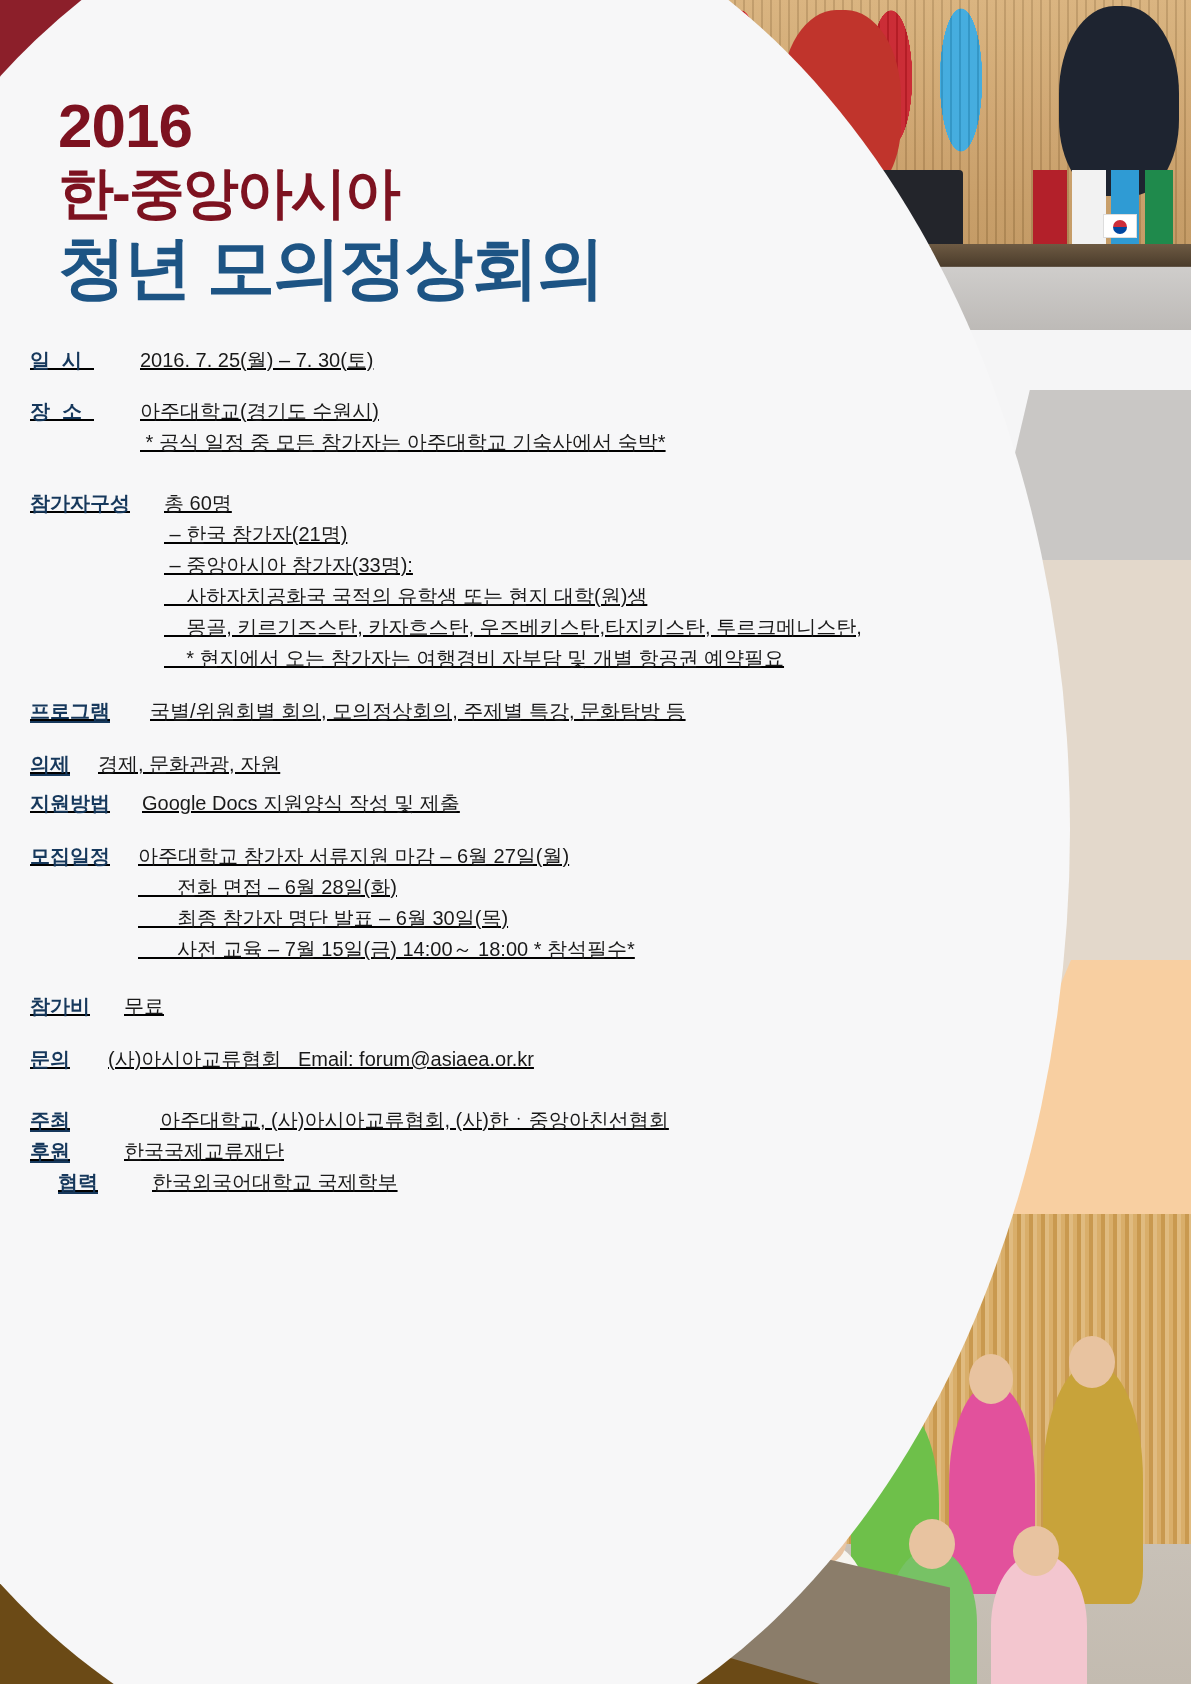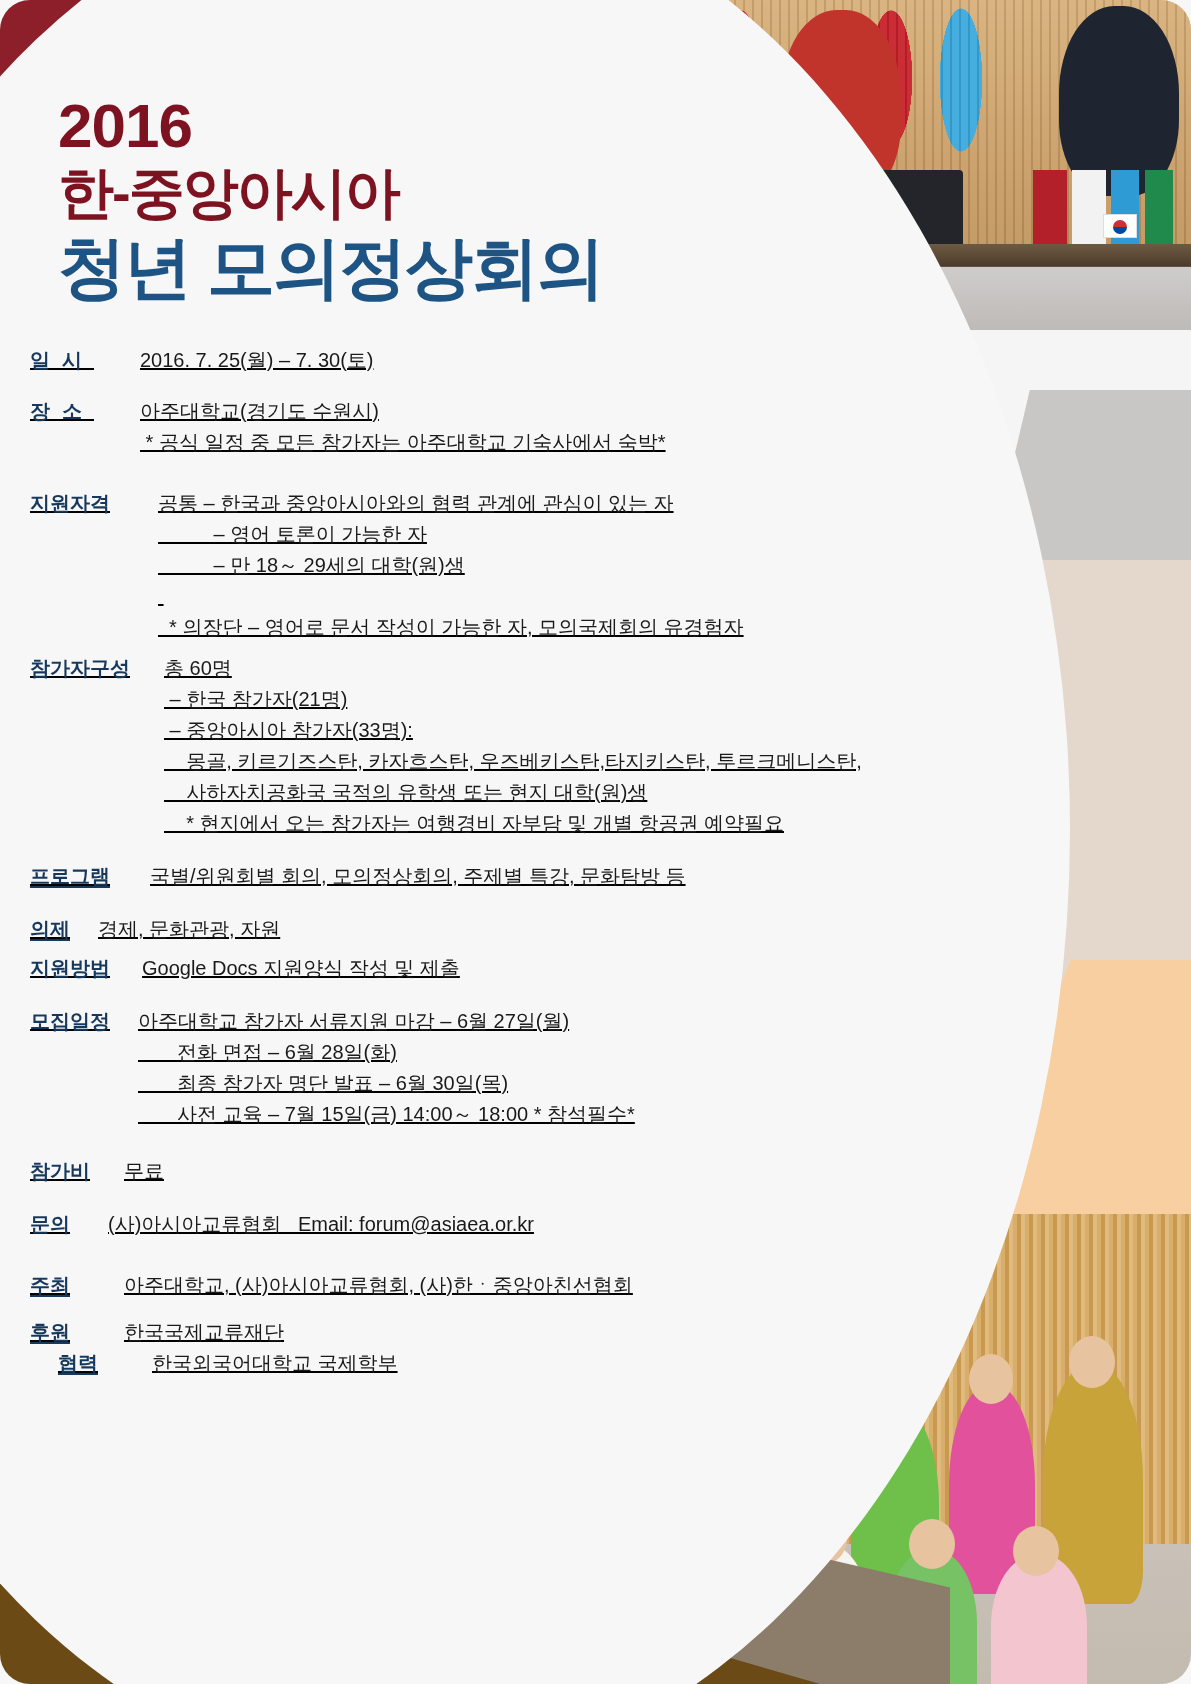--- a/index.html
+++ b/index.html
@@ -10,21 +10,20 @@
     overflow:hidden;
     position:relative;
   }
 
   
   #poster {
     position:absolute; inset:0;
     width:1191px; height:1684px;
     overflow:hidden;
     background:#f5f5f6;
-    border-radius:30px;
   }
 
   
   .bg-layer { position:absolute; }
 
   
   .wedge-maroon {
     left:-40px; top:-30px; width:420px; height:260px;
     background:#8c1f2a;
     clip-path: polygon(0% 0%, 100% 0%, 32% 100%, 0% 72%);
@@ -282,38 +281,28 @@
             <div class="ln">2016. 7. 25(월) – 7. 30(토)</div>
           </div>
         </div>
         <div class="row" style="margin-bottom: 30px;">
           <div class="label sp" style="width: 110px;">장소</div>
           <div class="body">
             <div class="ln">아주대학교(경기도 수원시)</div>
             <div class="ln"> * 공식 일정 중 모든 참가자는 아주대학교 기숙사에서 숙박*</div>
           </div>
         </div>
-        <div class="row" style="margin-bottom: 10px;">
-          <div class="label" style="width: 128px;">지원자격</div>
-          <div class="body">
-            <div class="ln">공통 – 한국과 중앙아시아와의 협력 관계에 관심이 있는 자</div>
-            <div class="ln">          – 영어 토론이 가능한 자</div>
-            <div class="ln">          – 만 18～ 29세의 대학(원)생</div>
-            <div class="ln">&nbsp;</div>
-            <div class="ln">  * 의장단 – 영어로 문서 작성이 가능한 자, 모의국제회의 유경험자</div>
-          </div>
-        </div>
         <div class="row" style="margin-bottom: 22px;">
           <div class="label" style="width: 134px;">참가자구성</div>
           <div class="body">
             <div class="ln">총 60명</div>
             <div class="ln"> – 한국 참가자(21명)</div>
             <div class="ln"> – 중앙아시아 참가자(33명):</div>
+            <div class="ln">    사하자치공화국 국적의 유학생 또는 현지 대학(원)생</div>
             <div class="ln">    몽골, 키르기즈스탄, 카자흐스탄, 우즈베키스탄,타지키스탄, 투르크메니스탄,</div>
-            <div class="ln">    사하자치공화국 국적의 유학생 또는 현지 대학(원)생</div>
             <div class="ln">    * 현지에서 오는 참가자는 여행경비 자부담 및 개별 항공권 예약필요</div>
           </div>
         </div>
         <div class="row" style="margin-bottom: 22px;">
           <div class="label u" style="width: 120px;">프로그램</div>
           <div class="body">
             <div class="ln">국별/위원회별 회의, 모의정상회의, 주제별 특강, 문화탐방 등</div>
           </div>
         </div>
         <div class="row" style="margin-bottom: 8px;">
@@ -343,21 +332,21 @@
             <div class="ln">무료</div>
           </div>
         </div>
         <div class="row" style="margin-bottom: 30px;">
           <div class="label" style="width: 78px;">문의</div>
           <div class="body">
             <div class="ln">(사)아시아교류협회   Email: forum@asiaea.or.kr</div>
           </div>
         </div>
         <div style="margin-top: 6px;">
-          <div class="row" style="margin-bottom: 16px;">
+          <div class="row" style="margin-bottom: 0px; gap: 36px;">
             <div class="label u" style="width: 94px;">주최</div>
             <div class="body">아주대학교, (사)아시아교류협회, (사)한ㆍ중앙아친선협회</div>
           </div>
           <div class="row" style="margin-bottom: 0px;">
             <div class="label u" style="width: 94px;">후원</div>
             <div class="body">한국국제교류재단</div>
           </div>
           <div class="row" style="margin-bottom: 0px;">
             <div class="label u" style="width: 94px; margin-left: 28px;">협력</div>
             <div class="body">한국외국어대학교 국제학부</div>

